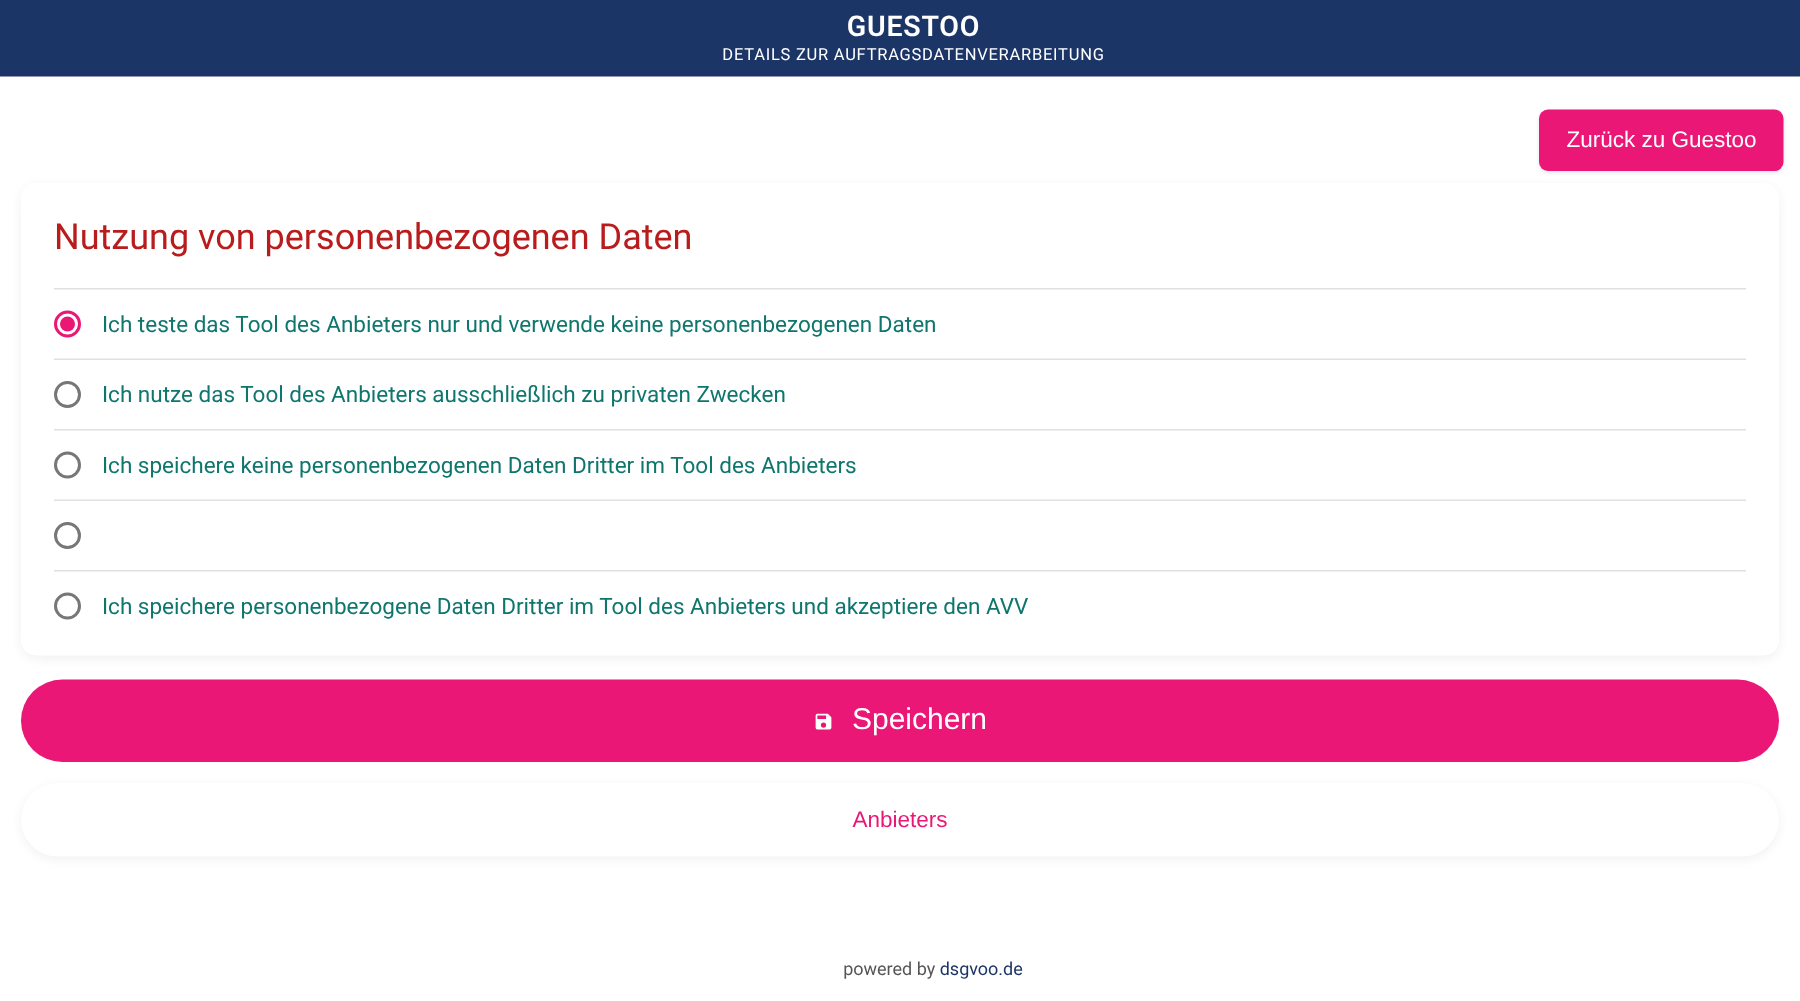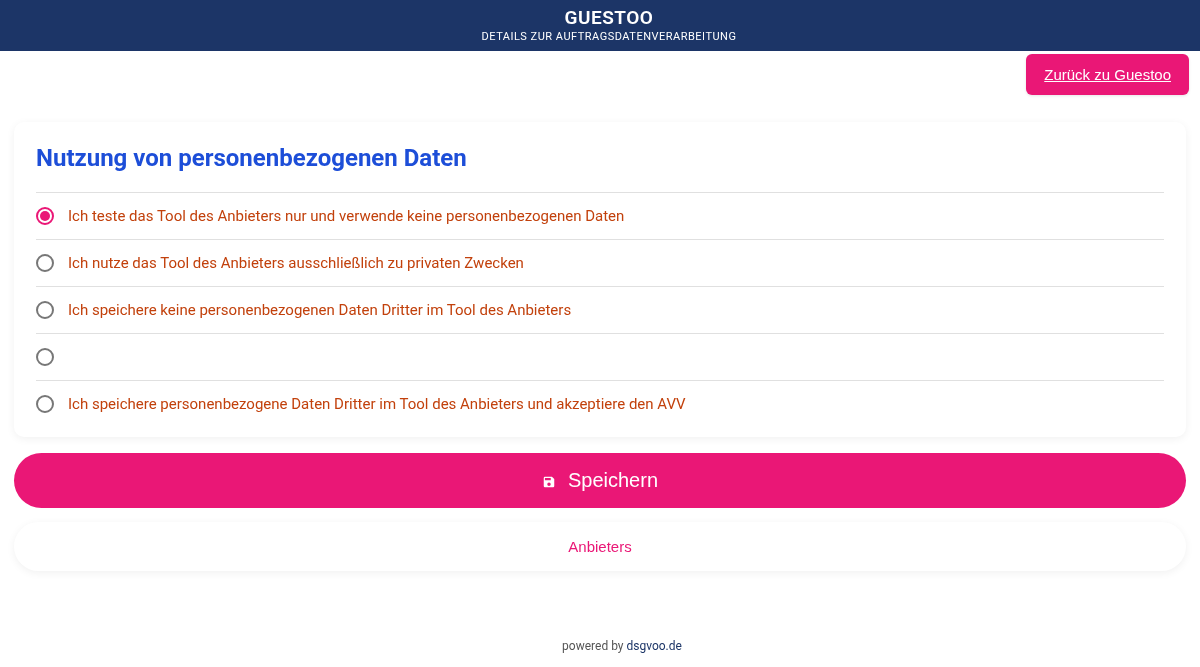--- a/index.html
+++ b/index.html
@@ -22,43 +22,42 @@
     letter-spacing: 0.5px;
   }
   .header-sub {
     font-size: 11px;
     letter-spacing: 0.5px;
     margin-top: 1px;
   }
   .back-btn {
     position: absolute;
     right: 11px;
-    top: 54px;
+    top: 73px;
     background: #ea1776;
     color: #fff;
     font-size: 15px;
     font-weight: 500;
     padding: 12px 18px;
     border-radius: 6px;
     border: none;
     cursor: pointer;
     box-shadow: 0 1px 3px rgba(0,0,0,0.1);
-    text-decoration: underline;
   }
   .panel {
     margin: 71px 14px 0 14px;
     background: #fff;
     border-radius: 10px;
     box-shadow: 0 2px 8px rgba(0,0,0,0.06);
     padding: 22px 22px 10px 22px;
   }
   .panel-title {
-    color: #1d4ed8;
+    color: #b91c1c;
     font-size: 24px;
-    font-weight: 700;
+    font-weight: 400;
     margin-bottom: 20px;
   }
   .option {
     display: flex;
     align-items: center;
     gap: 14px;
     padding: 14px 0;
     border-top: 1px solid #e0e0e0;
     cursor: pointer;
   }
@@ -79,21 +78,21 @@
   .radio.selected::after {
     content: "";
     position: absolute;
     top: 2px; left: 2px;
     width: 10px; height: 10px;
     border-radius: 50%;
     background: #ea1776;
   }
   .option-label {
     font-size: 15px;
-    color: #c2410c;
+    color: #0f766e;
   }
   .save-btn {
     margin: 16px 14px 0 14px;
     background: #ea1776;
     color: #ffffff;
     border: none;
     border-radius: 30px;
     width: calc(100% - 28px);
     padding: 16px 0;
     font-size: 20px;

